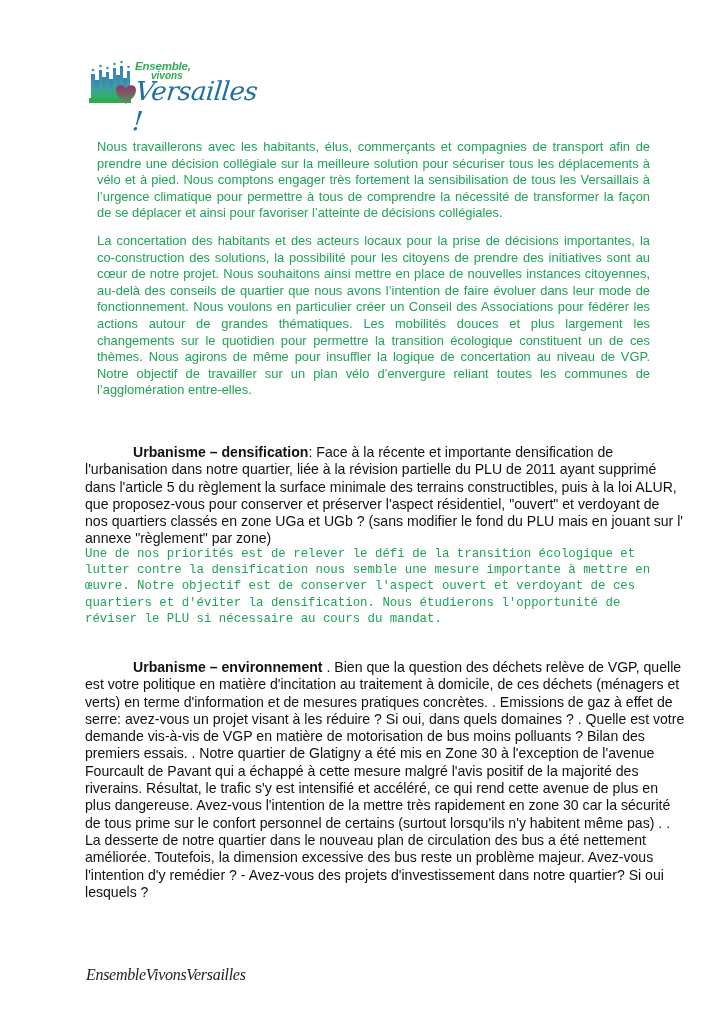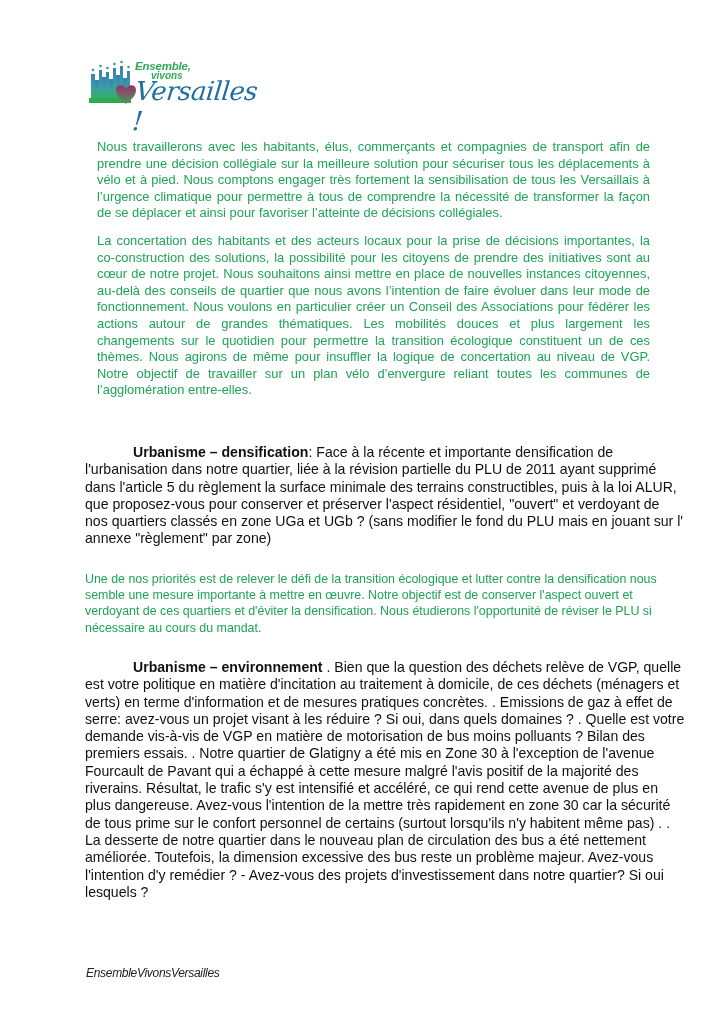--- a/index.html
+++ b/index.html
@@ -9,28 +9,28 @@
     .logo { position: absolute; left: 89px; top: 60px; width: 150px; height: 48px; }
     .logo svg { display: block; }
     .logo-text-1 { position: absolute; left: 46px; top: 1px; font-family: "Liberation Sans", sans-serif; font-weight: bold; font-style: italic; font-size: 11.5px; color: #2eaa55; line-height: 11px; letter-spacing: -0.2px; }
     .logo-text-2 { position: absolute; left: 62px; top: 11px; font-family: Liberation Sans, sans-serif; font-weight: bold; font-style: italic; font-size: 10px; color: #2eaa55; line-height: 10px; }
     .logo-text-3 { position: absolute; left: 45px; top: 16px; font-family: "DejaVu Serif", serif; font-style: italic; font-size: 26px; color: #1f6fa0; line-height: 30px; letter-spacing: -0.5px; transform: skewX(-6deg); }
 
     .green { color: #1fa356; font-size: 12.9px; line-height: 16.6px; text-align: justify; position: absolute; left: 85px; width: 553px; margin: 12px; }
     #g1 { top: 127px; }
     #g2 { top: 221px; }
     .green3 { color: #1fa356; font-size: 12.4px; line-height: 16.2px; position: absolute; left: 85px; width: 575px; margin: 0; }
-    #g3 { top: 571px; }
+    #g3 { top: 546px; font-family: Liberation Mono, monospace; }
 
     .black { color: #111; font-size: 14.1px; line-height: 17.3px; position: absolute; left: 85px; width: 600px; margin: 0; }
     .black b { font-weight: bold; margin-left: 48px; }
     #b1 { top: 444px; }
     #b2 { top: 659px; }
 
-    .footer { position: absolute; left: 86px; top: 966px; font-style: italic; font-size: 12px; color: #222; font-family: Liberation Sans, sans-serif; letter-spacing: -0.3px; }
+    .footer { position: absolute; left: 86px; top: 966px; font-style: italic; font-size: 16px; color: #222; font-family: Liberation Serif, serif; letter-spacing: -0.3px; }
   </style>
 </head>
 <body>
 
 <div class="page">
 
   <div class="logo">
     <svg width="50" height="46" viewBox="0 0 50 46">
       <defs>
         <linearGradient id="sky" x1="0" y1="0" x2="0" y2="1">

